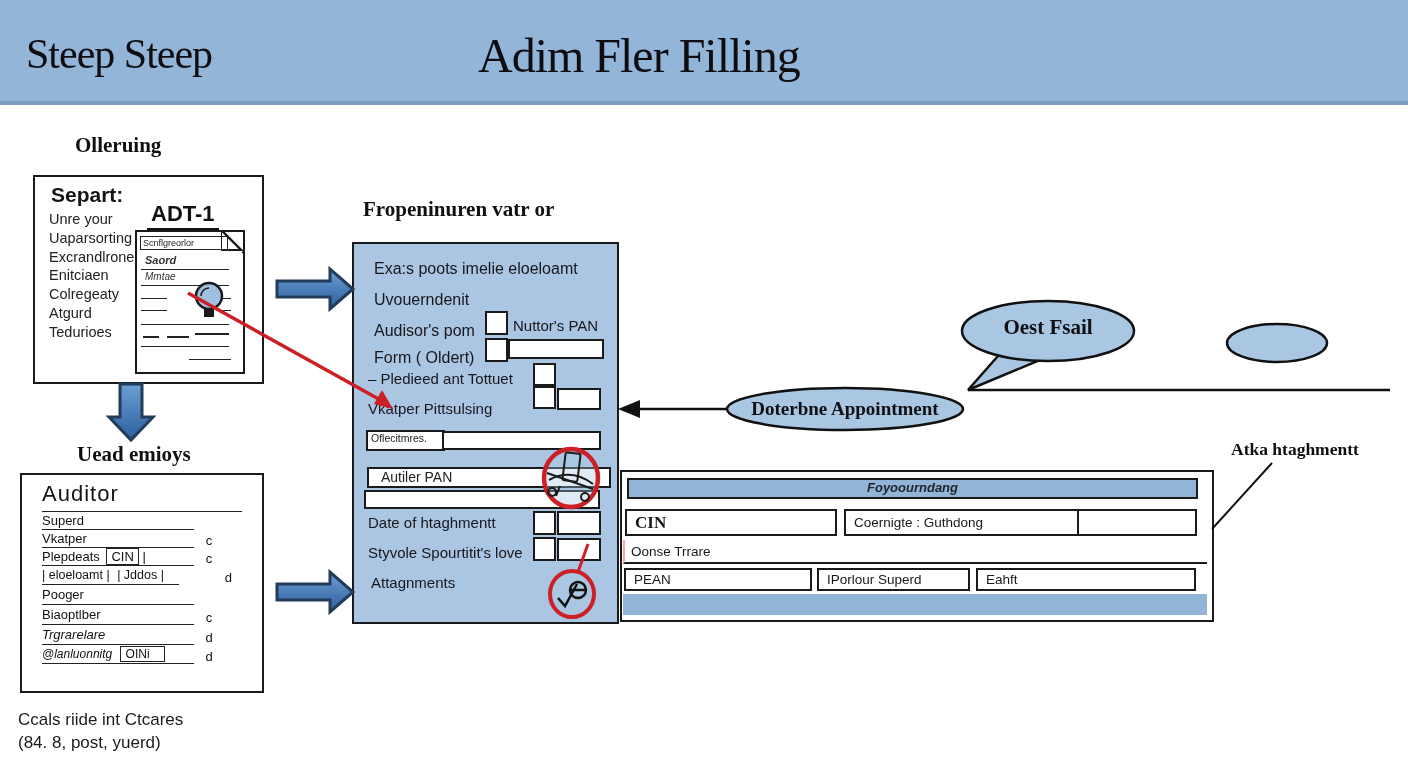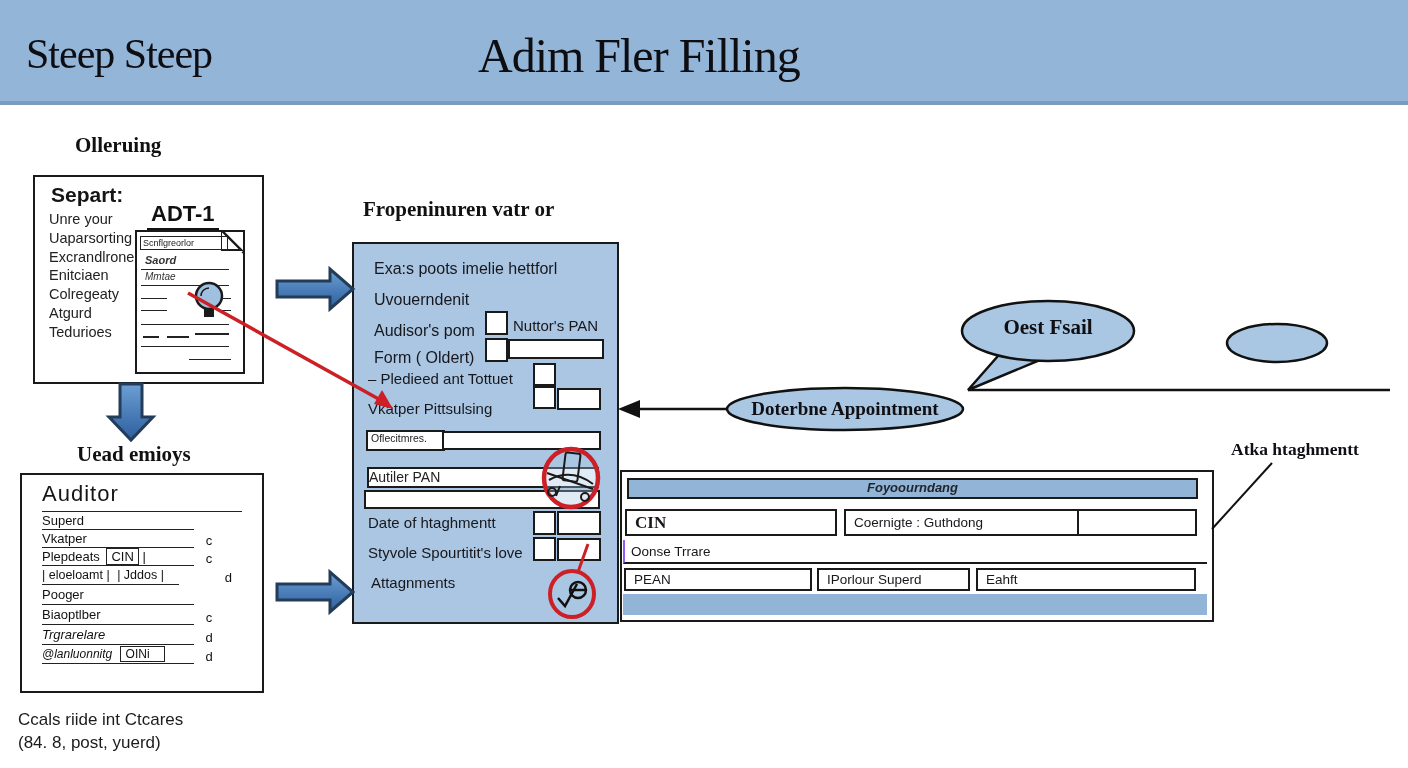--- a/index.html
+++ b/index.html
@@ -139,42 +139,42 @@
   </div>
 
   <div class="abs" style="left:18px;top:708px;font-size:17px;color:#1b1b1b;line-height:23px;">
     <div>Ccals riide int Ctcares</div>
     <div>(84. 8, post, yuerd)</div>
   </div>
 
   <div class="abs h-serif" style="left:363px;top:197px;font-size:21px;">Fropeninuren vatr or</div>
 
   <div class="abs" id="formbox">
-    <div class="ftext" style="left:20px;top:16px;font-size:16px;">Exa:s poots imelie hettforl</div>
+    <div class="ftext" style="left:20px;top:16px;font-size:16px;">Exa:s poots imelie eloeloamt</div>
     <div class="ftext" style="left:20px;top:47px;font-size:16px;">Uvouerndenit</div>
 
     <div class="ftext" style="left:20px;top:78px;font-size:16px;">Audisor's pom</div>
     <div class="chk" style="left:131px;top:67px;width:19px;height:20px;"></div>
     <div class="ftext" style="left:159px;top:73px;font-size:15px;">Nuttor's PAN</div>
 
     <div class="ftext" style="left:20px;top:105px;font-size:16px;">Form ( Oldert)</div>
     <div class="chk" style="left:131px;top:94px;width:19px;height:20px;"></div>
     <div class="inp" style="left:154px;top:95px;width:92px;height:16px;"></div>
 
     <div class="ftext" style="left:14px;top:126px;font-size:15px;">– Pledieed ant Tottuet</div>
     <div class="chk" style="left:179px;top:119px;width:19px;height:19px;"></div>
 
     <div class="ftext" style="left:14px;top:156px;font-size:15px;">Vkatper Pittsulsing</div>
     <div class="chk" style="left:179px;top:142px;width:19px;height:19px;"></div>
     <div class="chk" style="left:203px;top:144px;width:40px;height:18px;"></div>
 
     <div class="abs" style="left:12px;top:186px;width:72px;height:17px;background:#fff;border:2px solid #1a1a1a;font-size:10.5px;padding-left:3px;color:#222;">Oflecitmres.</div>
     <div class="inp" style="left:88px;top:187px;width:155px;height:15px;"></div>
 
-    <div class="inp" style="left:13px;top:223px;width:228px;height:17px;font-size:14px;color:#222;padding-left:0;">Autiler PAN</div>
+    <div class="inp" style="left:13px;top:223px;width:228px;height:17px;font-size:14px;color:#222;padding-left:12px;">Autiler PAN</div>
     <div class="inp" style="left:10px;top:246px;width:232px;height:15px;"></div>
 
     <div class="ftext" style="left:14px;top:270px;font-size:15px;">Date of htaghmentt</div>
     <div class="chk" style="left:179px;top:267px;width:19px;height:20px;"></div>
     <div class="chk" style="left:203px;top:267px;width:40px;height:20px;"></div>
 
     <div class="ftext" style="left:14px;top:300px;font-size:15px;">Styvole Spourtitit's love</div>
     <div class="chk" style="left:179px;top:293px;width:19px;height:20px;"></div>
     <div class="chk" style="left:203px;top:294px;width:40px;height:19px;"></div>
 
@@ -185,21 +185,21 @@
 
   <div class="abs callout ztop" style="left:962px;top:315px;width:172px;text-align:center;font-size:21px;">Oest Fsail</div>
 
   <div class="abs callout ztop" style="left:1231px;top:439px;font-size:17.5px;">Atka htaghmentt</div>
 
   <div class="abs" style="left:620px;top:470px;width:590px;height:148px;background:#fff;border:2.5px solid #1a1a1a;">
     <div class="abs" style="left:5px;top:6px;width:567px;height:17px;background:#92b4d6;border:2px solid #1a1a1a;text-align:center;font-size:13px;font-weight:bold;font-style:italic;color:#20242c;">Foyoourndang</div>
     <div class="tcell" style="left:3px;top:37px;width:212px;height:27px;font-family:'Liberation Serif',serif;font-weight:bold;font-size:17px;">CIN</div>
     <div class="tcell" style="left:222px;top:37px;width:240px;height:27px;">Coernigte : Guthdong</div>
     <div class="tcell" style="left:455px;top:37px;width:120px;height:27px;"></div>
-    <div class="abs" style="left:1px;top:68px;width:584px;height:24px;border-left:2px solid #8b5cf6;border-bottom:2px solid #1a1a1a;font-size:13.5px;color:#17171c;display:flex;align-items:center;padding-left:6px;box-sizing:border-box;">Oonse Trrare</div>
+    <div class="abs" style="left:1px;top:68px;width:584px;height:24px;border-left:2px solid #fca5a5;border-bottom:2px solid #1a1a1a;font-size:13.5px;color:#17171c;display:flex;align-items:center;padding-left:6px;box-sizing:border-box;">Oonse Trrare</div>
     <div class="tcell" style="left:2px;top:96px;width:188px;height:23px;">PEAN</div>
     <div class="tcell" style="left:195px;top:96px;width:153px;height:23px;">IPorlour Superd</div>
     <div class="tcell" style="left:354px;top:96px;width:220px;height:23px;">Eahft</div>
     <div class="abs" style="left:1px;top:122px;width:584px;height:21px;background:#92b4d6;"></div>
   </div>
 
   <svg class="abs" id="overlay" width="1408" height="768" viewBox="0 0 1408 768">
     <defs>
       <linearGradient id="bluegrad" x1="0" y1="0" x2="0" y2="1">
         <stop offset="0" stop-color="#6b9fd4"></stop>

